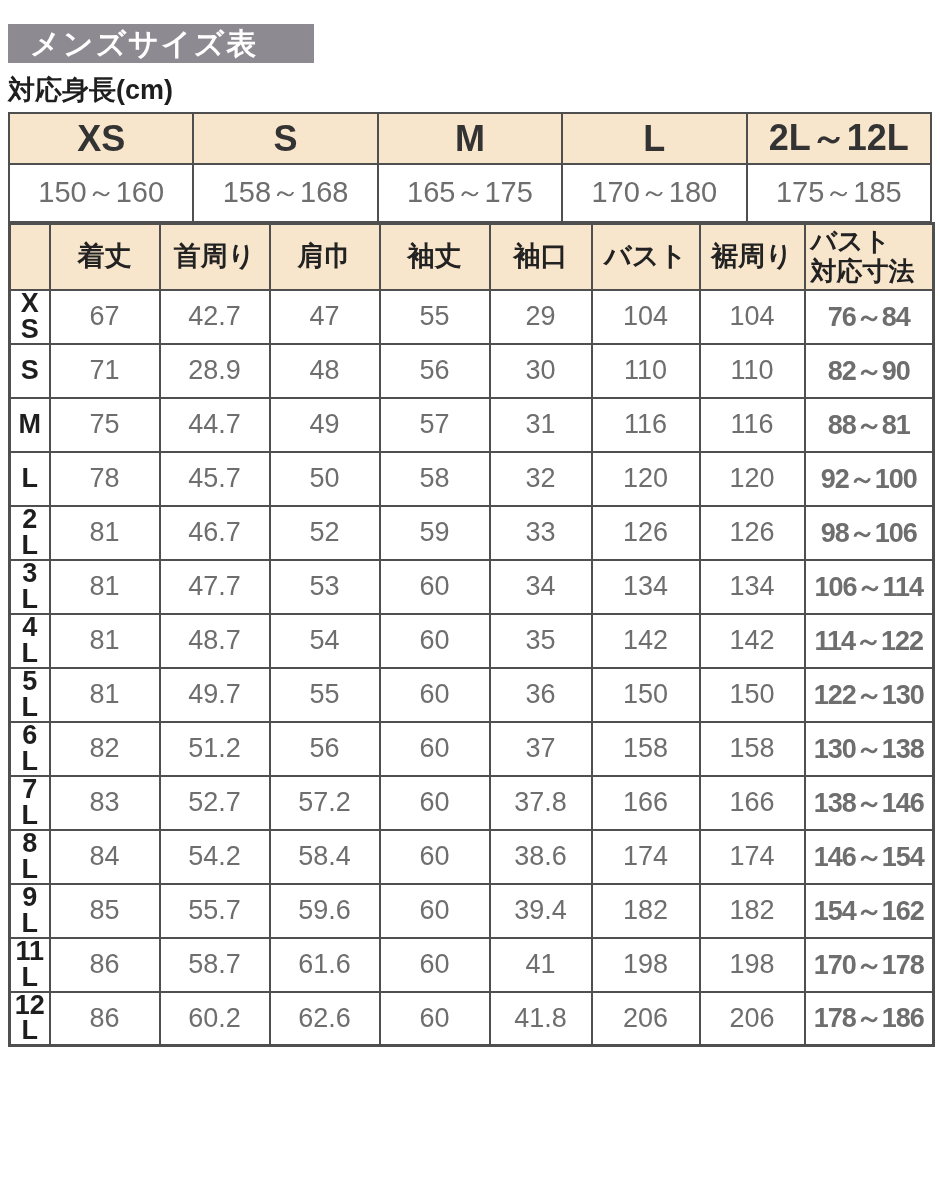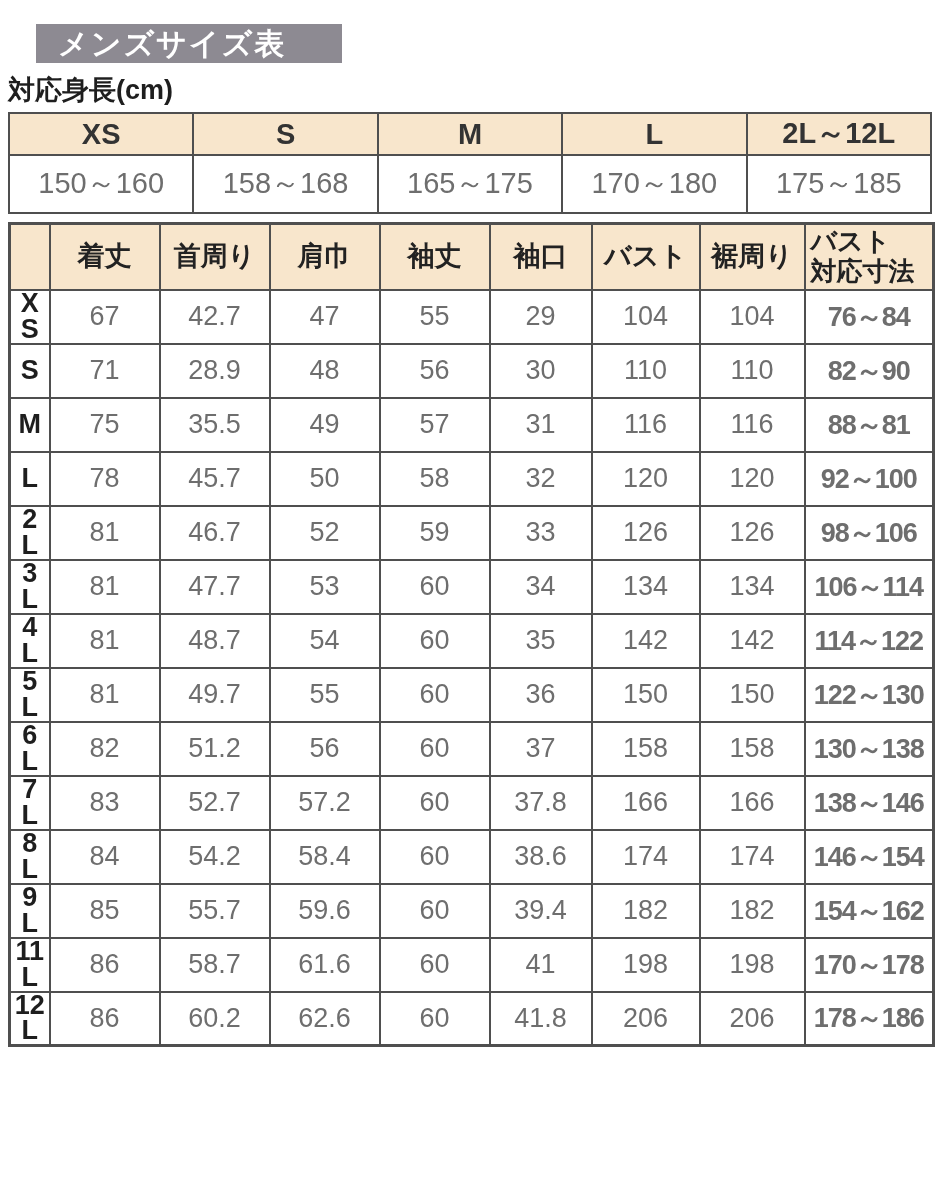--- a/index.html
+++ b/index.html
@@ -24,41 +24,40 @@
     position: absolute;
     left: 8px; top: 24px;
     width: 306px; height: 39px;
     background: var(--title-bg);
     color: var(--title-text);
     font-size: 30px;
     font-weight: bold;
     line-height: 39px;
     padding-left: 22px;
     letter-spacing: 2px;
-    margin-left: 28px;
   }
   .height-label {
     position: absolute;
     left: 8px; top: 72px;
     font-size: 27px;
     font-weight: bold;
     color: #1e1e1e;
   }
   table { border-collapse: collapse; table-layout: fixed; }
   .height-table {
     position: absolute;
     left: 8px; top: 112px;
     width: 924px;
     border: 2px solid var(--border);
   }
   .height-table th {
     background: var(--header-bg);
     border: 2px solid var(--border);
     height: 33px;
-    font-size: 29px;
+    font-size: 36px;
     font-weight: 600;
     color: #333333;
     text-align: center;
     padding: 0;
   }
   .height-table td {
     border: 2px solid var(--border);
     height: 44px;
     font-size: 29px;
     color: var(--value-text);
@@ -184,21 +183,21 @@
         <td>48</td>
         <td>56</td>
         <td>30</td>
         <td>110</td>
         <td>110</td>
         <td class="bust-range">82～90</td>
       </tr>
       <tr>
         <th>M</th>
         <td>75</td>
-        <td>35.5</td>
+        <td>44.7</td>
         <td>49</td>
         <td>57</td>
         <td>31</td>
         <td>116</td>
         <td>116</td>
         <td class="bust-range">88～81</td>
       </tr>
       <tr>
         <th>L</th>
         <td>78</td>

